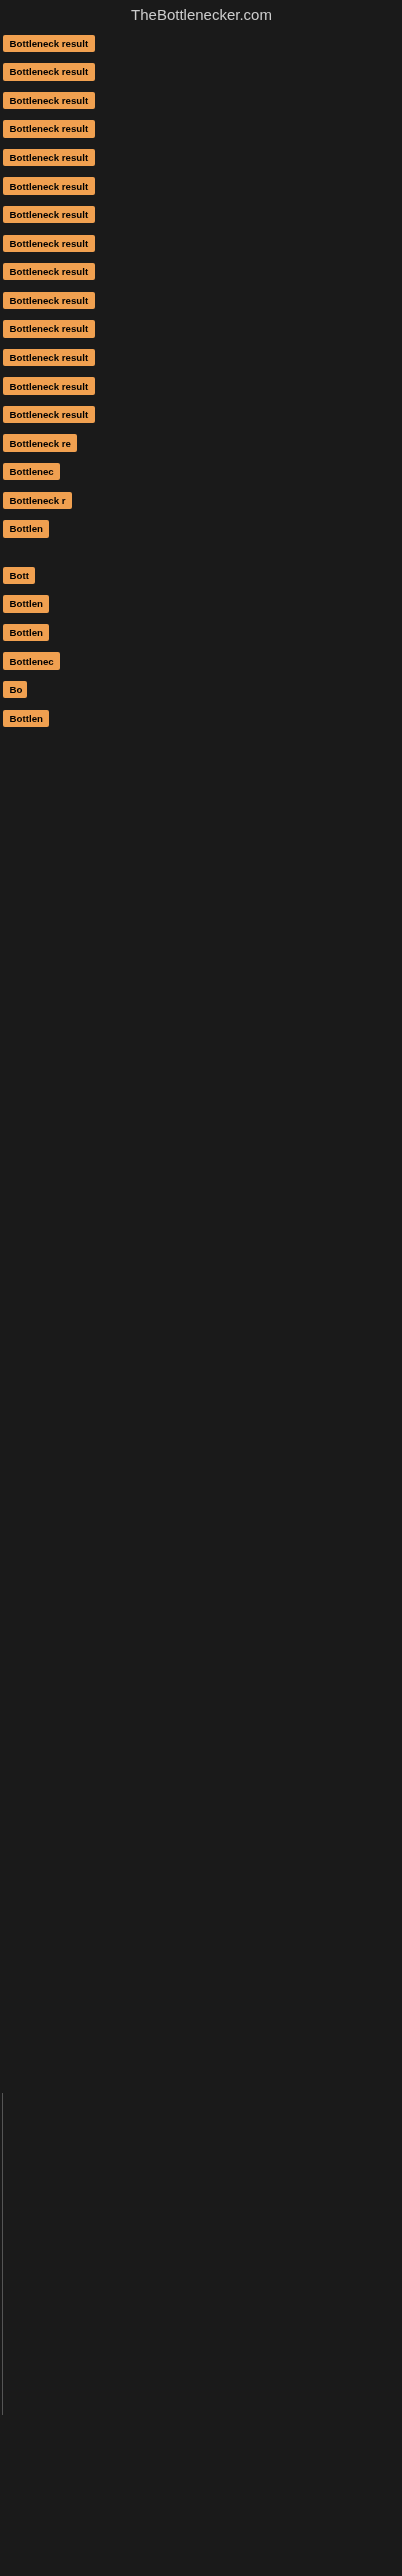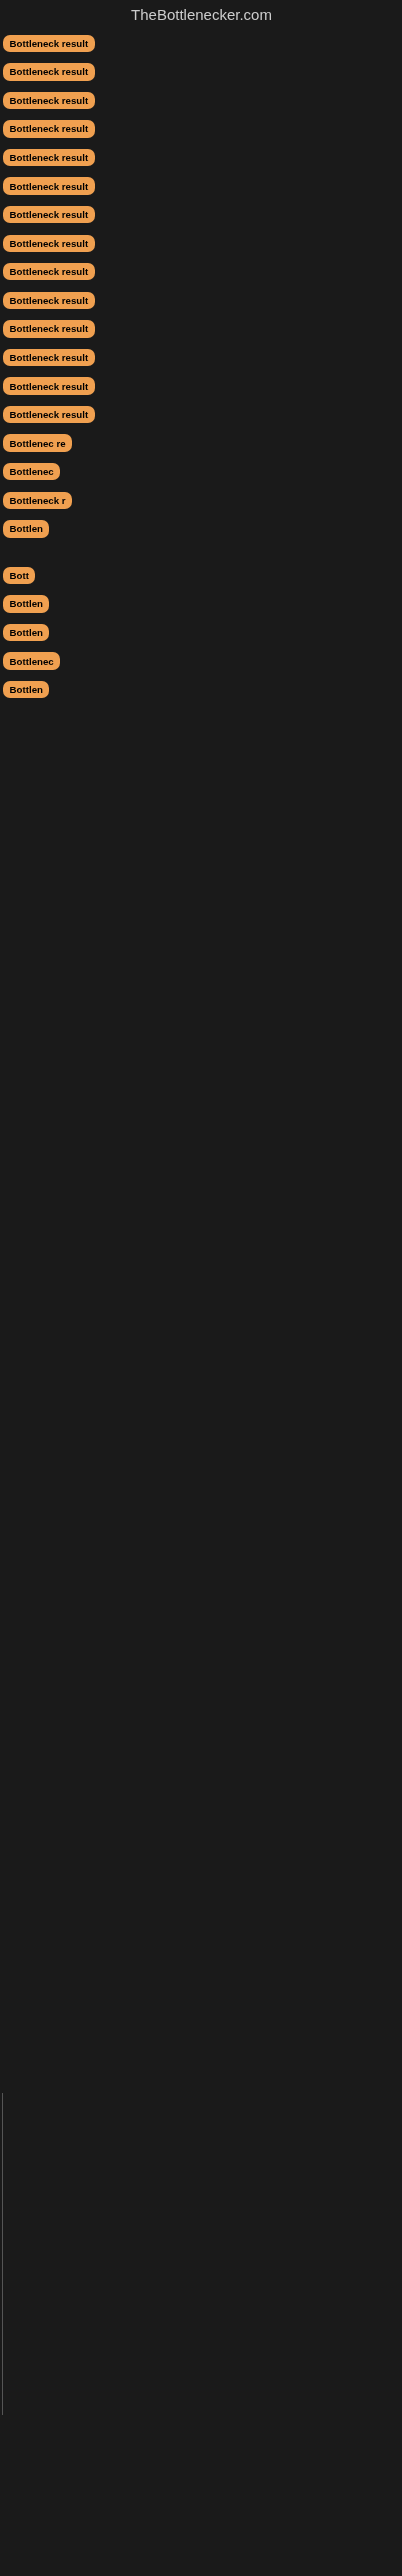--- a/index.html
+++ b/index.html
@@ -30,21 +30,21 @@
       padding: 4.8px 3.2px;
       margin-bottom: 1.6px;
     }
 
     .bottleneck-badge {
       background-color: #f0a050;
       color: #000000;
       font-size: 9.7px;
       font-weight: bold;
       padding: 3.2px 6.4px;
-      border-radius: 7px;
+      border-radius: 2px;
       white-space: nowrap;
       overflow: hidden;
       display: inline-block;
     }
 
     .vertical-line {
       position: absolute;
       left: 1.6px;
       top: 2093px;
       width: 1.6px;
@@ -96,21 +96,21 @@
     <div class="bottleneck-item">
       <span class="bottleneck-badge" style="max-width: 97px;">Bottleneck result</span>
     </div>
     <div class="bottleneck-item">
       <span class="bottleneck-badge" style="max-width: 97px;">Bottleneck result</span>
     </div>
     <div class="bottleneck-item">
       <span class="bottleneck-badge" style="max-width: 97px;">Bottleneck result</span>
     </div>
     <div class="bottleneck-item">
-      <span class="bottleneck-badge" style="max-width: 81px;">Bottlenec re</span>
+      <span class="bottleneck-badge" style="max-width: 81px;">Bottleneck re</span>
     </div>
     <div class="bottleneck-item">
       <span class="bottleneck-badge" style="max-width: 66px;">Bottlenec</span>
     </div>
     <div class="bottleneck-item">
       <span class="bottleneck-badge" style="max-width: 72px;">Bottleneck r</span>
     </div>
     <div class="bottleneck-item">
       <span class="bottleneck-badge" style="max-width: 58px;">Bottlen</span>
     </div>
@@ -120,18 +120,21 @@
     <div class="bottleneck-item">
       <span class="bottleneck-badge" style="max-width: 58px;">Bottlen</span>
     </div>
     <div class="bottleneck-item">
       <span class="bottleneck-badge" style="max-width: 48px;">Bottlen</span>
     </div>
     <div class="bottleneck-item">
       <span class="bottleneck-badge" style="max-width: 66px;">Bottlenec</span>
     </div>
     <div class="bottleneck-item">
+      <span class="bottleneck-badge" style="max-width: 24px;">Bo</span>
+    </div>
+    <div class="bottleneck-item">
       <span class="bottleneck-badge" style="max-width: 58px;">Bottlen</span>
     </div>
   </div>
 
 <div class="vertical-line"></div>
 
 
 </body></html>

